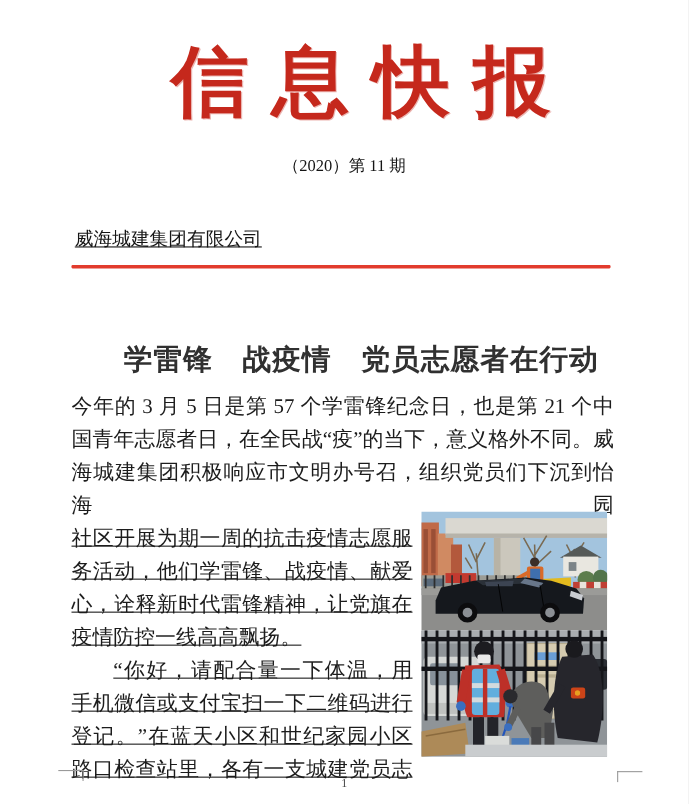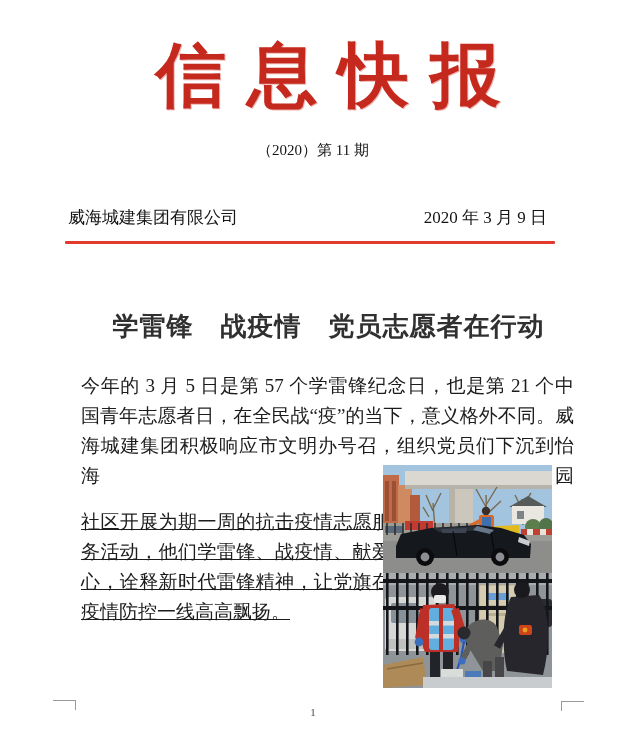--- a/index.html
+++ b/index.html
@@ -23,41 +23,41 @@
     letter-spacing:2px;
     white-space:nowrap;
   }
   .issue-line{
     position:absolute;top:141px;left:0;width:100%;
     text-align:center;font-size:15px;color:#151515;
   }
   .meta-row{
     position:absolute;top:206px;left:68px;width:487px;
     display:flex;justify-content:space-between;align-items:baseline;
-    font-size:17px;color:#151515;
+    font-size:17px;color:#151515;text-decoration:underline;
   }
   .meta-row .date{margin-right:8px;}
   .red-rule{
     position:absolute;top:241px;left:65px;width:490px;height:3px;
     border-radius:1px;
   }
   
   .article-title{
     position:absolute;top:292px;left:65px;width:493px;
     margin:17px;text-align:center;
     font-size:26px;font-weight:bold;color:#303030;
     letter-spacing:1px;white-space:nowrap;
   }
   .article-body{
     position:absolute;top:355px;left:65px;width:493px;
     font-size:19px;line-height:30px;
     text-align:justify;
     text-justify:inter-ideograph;
   }
-  .article-body p{margin:16px;}
+  .article-body p{margin:0;}
   .p-wide{width:493px;text-align-last:justify;}
   .p-narrow{width:310px;text-decoration:underline;}
   .p-indent{text-indent:2em;text-align-last:justify;}
   
   .photo-stack{
     position:absolute;left:318px;top:110px;width:169px;
   }
   .photo-stack svg{display:block;}
   
   .cropmark{position:absolute;width:22px;height:9px;}
@@ -72,21 +72,20 @@
 <body>
 
 <div class="page">
 
   <h1 class="bulletin-title" style="color: rgb(197, 40, 28);">信 息 快 报</h1>
 
   <div class="issue-line">（2020）第 11 期</div>
 
   <div class="meta-row">
     <span class="company">威海城建集团有限公司</span>
-    <span class="date">2020 年 3 月 9 日</span>
   </div>
 
   <div class="red-rule" style="background:#e23b2d;"></div>
 
   <h2 class="article-title">学雷锋　战疫情　党员志愿者在行动</h2>
 
   <div class="article-body">
 
     <div class="photo-stack">
 
@@ -231,20 +230,21 @@
         <polygon points="0,92 40,84 44,112 0,115" fill="#ad8a58"></polygon>
         <line x1="4" y1="96" x2="40" y2="90" stroke="#8a6a3e" stroke-width="1.4"></line>
         <rect x="58" y="96" width="22" height="11" fill="#dadcda"></rect>
         <rect x="82" y="98" width="16" height="9" fill="#4a7ab8"></rect>
         <rect x="40" y="104" width="129" height="11" fill="#c9ccce"></rect>
       </svg>
     </div>
 
     <p class="p-wide">今年的 3 月 5 日是第 57 个学雷锋纪念日，也是第 21 个中国青年志愿者日，在全民战“疫”的当下，意义格外不同。威海城建集团积极响应市文明办号召，组织党员们下沉到怡海园</p>
     <p class="p-narrow">社区开展为期一周的抗击疫情志愿服务活动，他们学雷锋、战疫情、献爱心，诠释新时代雷锋精神，让党旗在疫情防控一线高高飘扬。</p>
+    <p class="p-narrow p-indent">“你好，请配合量一下体温，用手机微信或支付宝扫一下二维码进行登记。”在蓝天小区和世纪家园小区路口检查站里，各有一支城建党员志</p>
   </div>
 
   <div class="cropmark bl"></div>
   <div class="cropmark br"></div>
 
   <div class="page-number">1</div>
 
 </div>
 
 </body></html>

